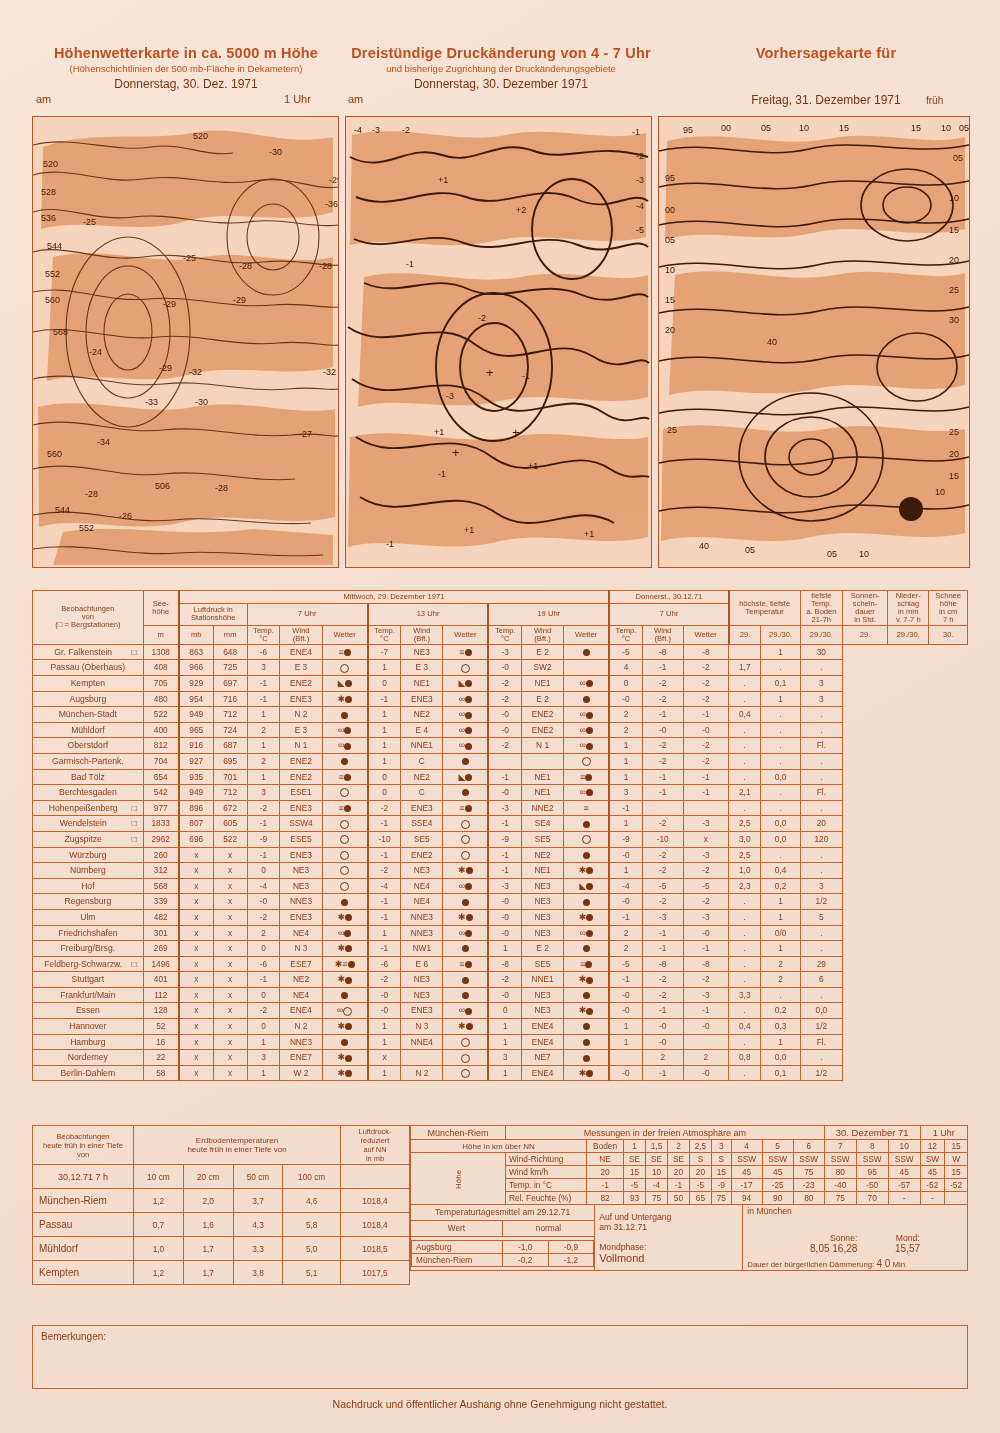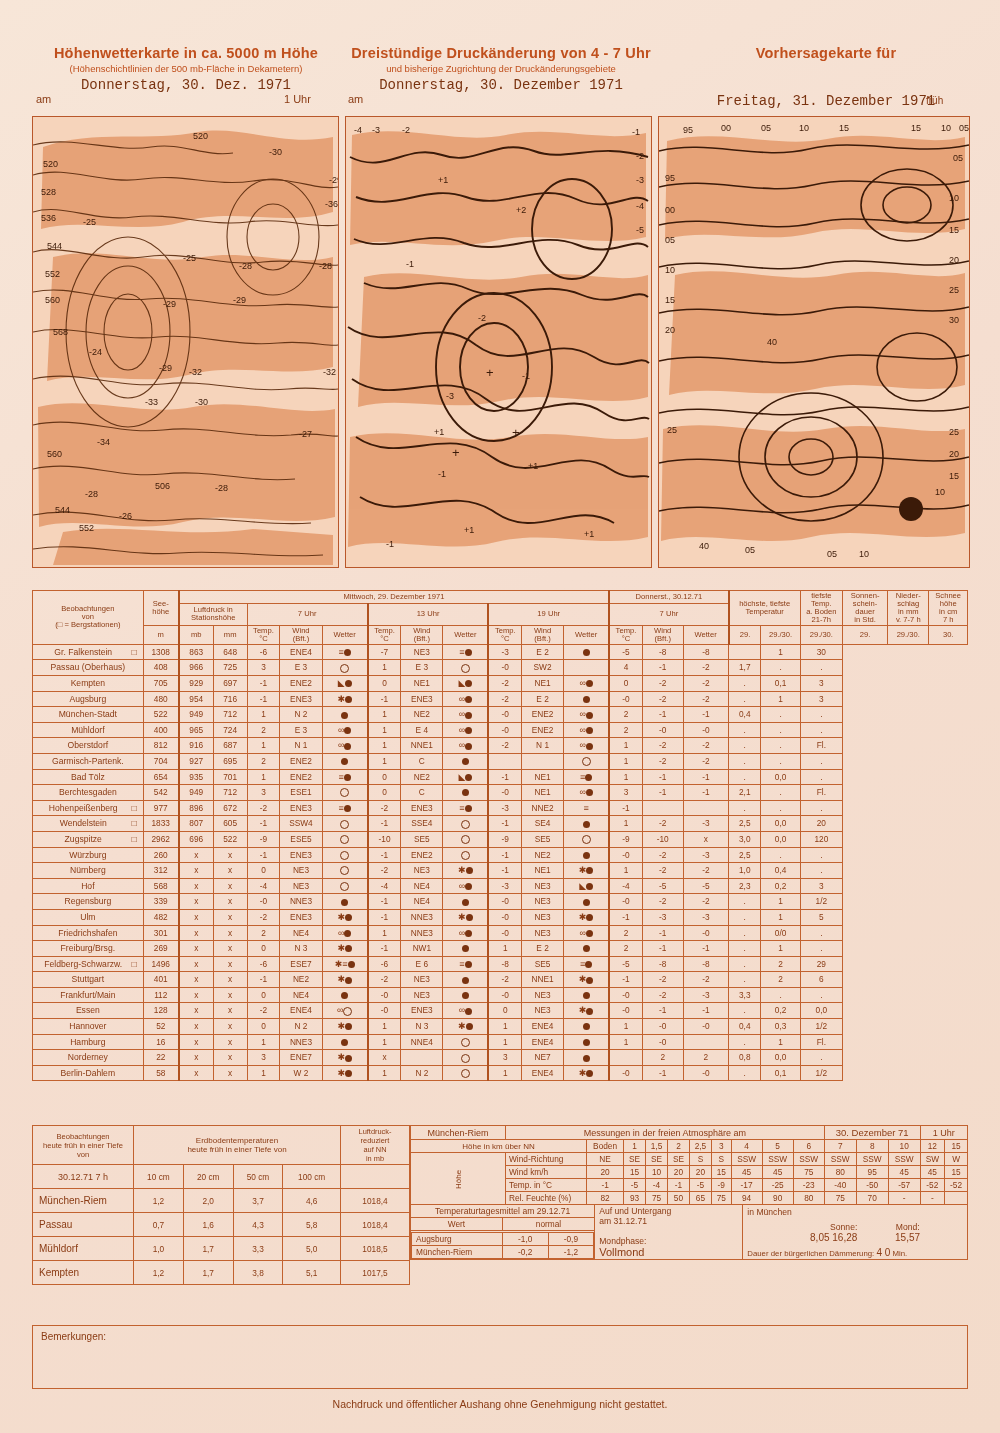--- a/index.html
+++ b/index.html
@@ -16,21 +16,21 @@
     background:linear-gradient(150deg,#f7e6d8 0%,#f5ded0 45%,#f3dbca 100%);
   }
   
   .header{position:absolute;left:26px;top:45px;width:940px;height:70px;}
   .hdr-col{position:absolute;text-align:center;}
   .hdr-a{left:0px;top:0;width:320px;}
   .hdr-b{left:315px;top:0;width:320px;}
   .hdr-c{left:640px;top:0;width:320px;}
   .hdr-title{font-size:14.5px;font-weight:bold;letter-spacing:.2px;color:#c0501d;}
   .hdr-sub{font-size:9.5px;color:#c0501d;margin-top:2px;}
-  .hdr-date{font-size:14px;color:#7a3310;margin-top:3px;font-family:Liberation Mono, monospace;}
+  .hdr-date{font-size:12px;color:#7a3310;margin-top:3px;}
   
   .maps{position:absolute;left:32px;top:116px;width:936px;height:450px;}
   .mapbox{position:absolute;top:0;height:450px;border:1px solid #b9572a;background:#f2cdb4;overflow:hidden;}
   .m1{left:0;width:305px;}
   .m2{left:313px;width:305px;}
   .m3{left:626px;width:310px;}
   .map-svg{position:absolute;left:0;top:0;}
   .scale{position:absolute;left:0;top:570px;width:936px;text-align:center;font-size:10.5px;color:#8a3b14;}
   
   .tablewrap{position:absolute;left:32px;top:590px;width:936px;}
@@ -1113,21 +1113,21 @@
             <span>29.12.71</span>
           </td>
           <td rowspan="3" style="width:150px;font-size:8.6px;text-align:left;padding-left:4px">
             <div>Auf und Untergang</div>
             <div>am 31.12.71</div>
             <div style="margin-top:10px">Mondphase:</div>
             <div style="font-size:11px">Vollmond</div>
           </td>
           <td rowspan="3" style="width:228px;text-align:left;padding-left:4px;font-size:8.6px">
             <div>in München</div>
-            <div style="margin-top:5px">
+            <div style="margin-top:17px">
               <span style="display:inline-block;width:110px;text-align:right">Sonne:</span>
               <span style="display:inline-block;width:60px;text-align:right">Mond:</span>
             </div>
             <div style="font-size:10px">
               <span style="display:inline-block;width:110px;text-align:right">8,05  16,28</span>
               <span style="display:inline-block;width:60px;text-align:right">15,57</span>
             </div>
             <div style="margin-top:4px;font-size:7.8px">
               <span>Dauer der bürgerlichen Dämmerung:</span>
               <span style="font-size:10px">4 0</span>

